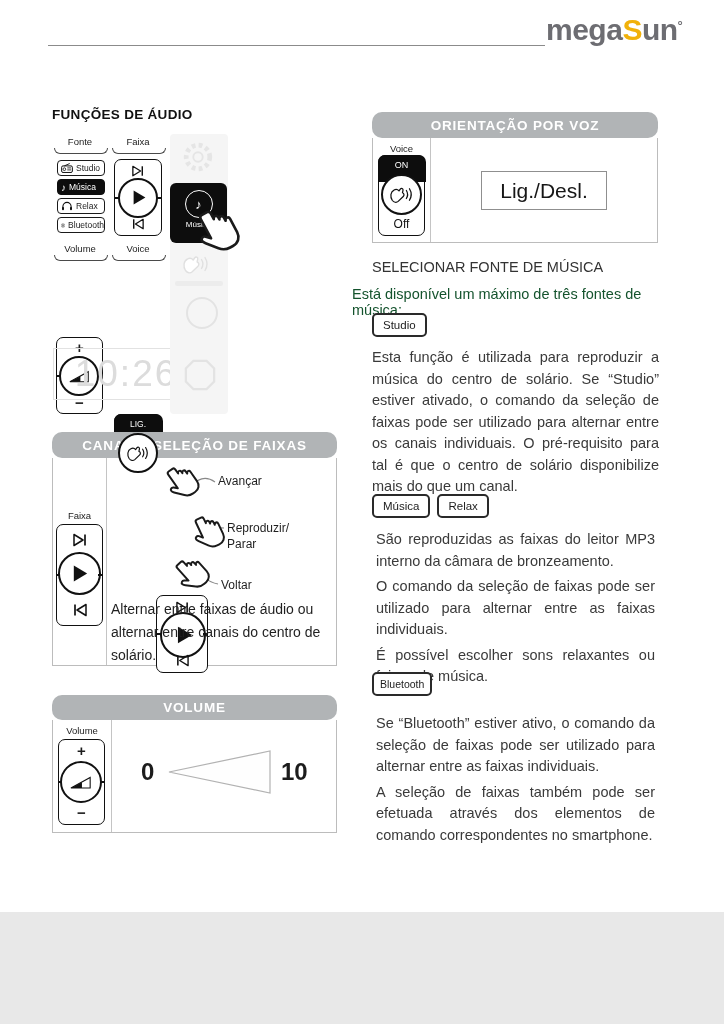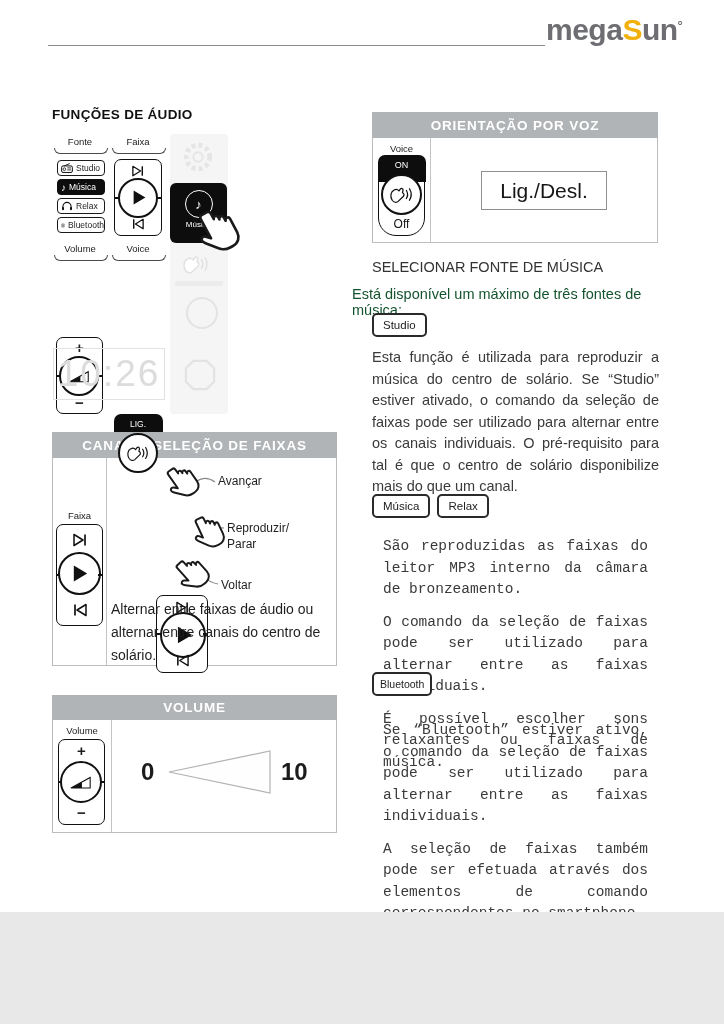--- a/index.html
+++ b/index.html
@@ -10,42 +10,42 @@
   }
   .abs{position:absolute;}
   
   .top-rule{left:48px;top:45px;width:497px;height:1px;background:#8b8b8b;}
   .logo{left:546px;top:13px;width:160px;font-size:30px;font-weight:bold;color:#6d6d72;letter-spacing:-0.5px;}
   .logo .accent{color:#f1b10a;}
   .logo .mark{font-size:13px;vertical-align:10px;}
   
   .section-title{font-size:13.5px;font-weight:bold;letter-spacing:0.3px;color:#111;}
   .bar-header{height:26px;background:#b1b4b6;color:#ffffff;font-weight:bold;
-    font-size:13.5px;letter-spacing:0.8px;display:flex;align-items:center;justify-content:center;}
+    font-size:13.5px;letter-spacing:0.8px;display:flex;align-items:center;justify-content:center;border-radius:10px;}
   .boxed{border:1px solid #bcbcbc;border-top:none;background:#fff;position:relative;}
   .vdivider{position:absolute;top:0;bottom:0;width:1px;background:#c4c4c4;}
   .small-label{font-size:9.5px;color:#222;text-align:center;}
   .bracket{height:5px;border:1px solid #4a4a4a;border-top:none;border-radius:0 0 6px 6px;}
   .chip{display:inline-flex;align-items:center;justify-content:center;
     border:2px solid #2a2a2a;border-radius:5px;background:#fff;font-size:11.5px;
     color:#1c1c1c;padding:4px 9px;}
   .para{width:287px;font-size:14.5px;line-height:21.5px;color:#3a3a3a;text-align:justify;}
-  .para p{margin:11px;font-family:Liberation Mono, monospace;}
+  .para p{margin:4px;}
   
   .srcbtn{width:48px;height:16px;border:1.4px solid #1a1a1a;border-radius:4px;background:#fff;
     display:flex;align-items:center;gap:3px;padding-left:3px;box-sizing:border-box;font-size:8.5px;}
   .srcbtn.active{background:#0d0d0d;color:#fff;border-color:#0d0d0d;}
   .pad{border:1.5px solid #111;border-radius:7px;background:#fff;position:relative;box-sizing:border-box;}
   .pad::before,.pad::after{content:"";position:absolute;top:50%;margin-top:-1px;width:5px;height:2px;background:#111;}
   .pad::before{left:-1px;} .pad::after{right:-1px;}
   .play-circle{position:absolute;border-radius:50%;border:2px solid #111;background:#fff;
     display:flex;align-items:center;justify-content:center;box-sizing:border-box;}
   .pad-ico{position:absolute;left:0;right:0;display:flex;justify-content:center;}
   .sign{font-size:15px;font-weight:bold;text-align:center;line-height:14px;}
-  .voice-btn{border:1.5px solid #111;border-radius:18px;background:#fff;position:relative;box-sizing:border-box;overflow:visible;}
+  .voice-btn{border:1.5px solid #111;border-radius:7px;background:#fff;position:relative;box-sizing:border-box;overflow:visible;}
   .voice-btn .on-zone{position:absolute;left:-1.5px;top:-1.5px;right:-1.5px;height:27px;background:#0d0d0d;
     border-radius:7px 7px 0 0;color:#fff;font-size:9px;text-align:center;padding-top:5px;box-sizing:border-box;}
   .voice-btn .off-zone{position:absolute;left:0;right:0;bottom:4px;font-size:12px;text-align:center;color:#111;}
   .clockbox{border:1px solid #e2e2e2;display:flex;align-items:center;justify-content:center;
     font-size:37px;color:#dcdcdc;letter-spacing:2px;}
   
   .ghost-strip{background:#f5f5f5;border-radius:4px;}
   .ghost-bar{background:#ececec;border-radius:2px;}
   .overlay-btn{background:#0d0d0d;border-radius:6px;color:#fff;text-align:center;}
   .overlay-btn .ring{width:26px;height:26px;border:1.5px solid #fff;border-radius:50%;
@@ -191,21 +191,21 @@
   <div class="abs voice-btn" style="left:114px;top:260px;width:48px;height:78px;">
     <div class="on-zone" style="font-size:8.5px;">LIG.</div>
     <div class="play-circle" style="left:2.5px;top:18px;width:40px;height:40px;z-index:2;">
       <svg width="26" height="22" color="#111">
           <use href="#ic-voicehand"></use>
         </svg>
     </div>
     <div class="off-zone" style="font-size:8.5px;">DESL.</div>
   </div>
 
-  <div class="abs clockbox" style="left:53px;top:348px;width:110px;height:50px;">10:26</div>
+  <div class="abs clockbox" style="left:53px;top:348px;width:110px;height:50px;padding-left:17px;">10:26</div>
 
   <div class="abs ghost-strip" style="left:170px;top:134px;width:58px;height:280px;"></div>
   <svg class="abs" style="left:181px;top:140px;" width="34" height="34" color="#e5e5e5">
       <use href="#ic-gear"></use>
     </svg>
   <div class="abs overlay-btn" style="left:170px;top:183px;width:57px;height:60px;z-index:3;">
     <div class="ring">♪</div>
     <div class="lbl">Música</div>
   </div>
   <svg class="abs" style="left:195px;top:207px;transform:rotate(-28deg);z-index:4;" width="42" height="50" viewBox="0 0 32 38">

